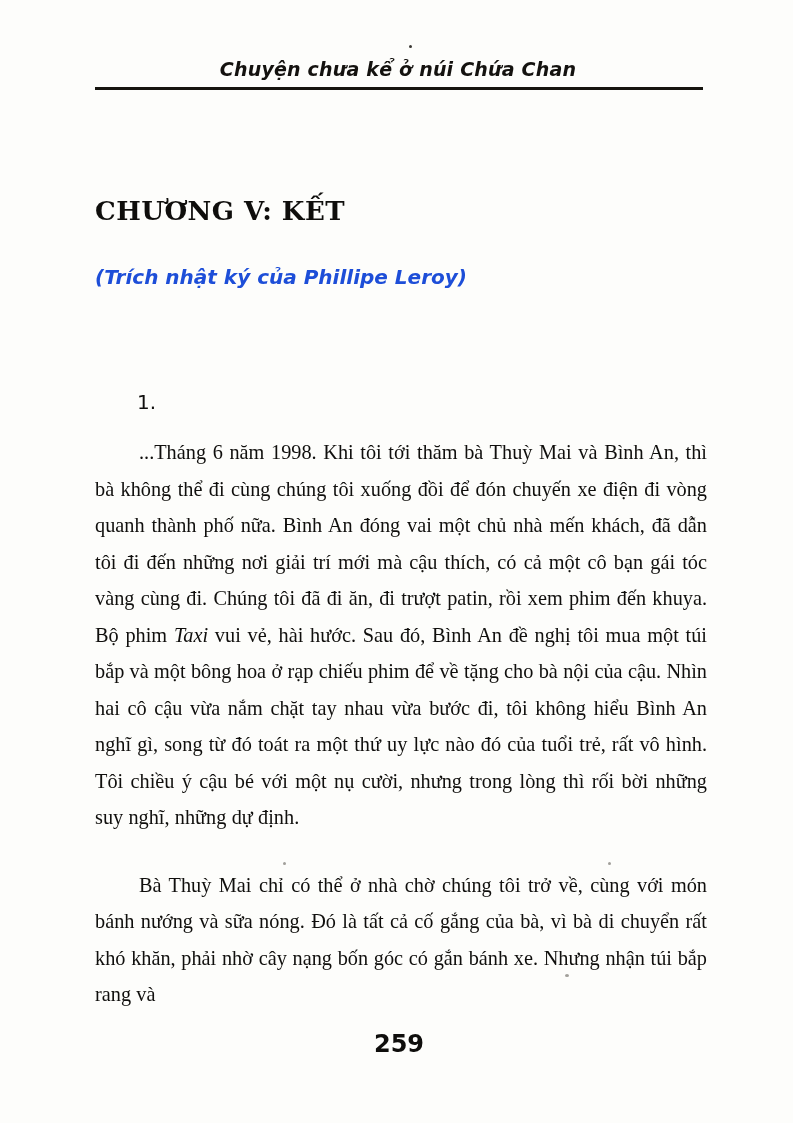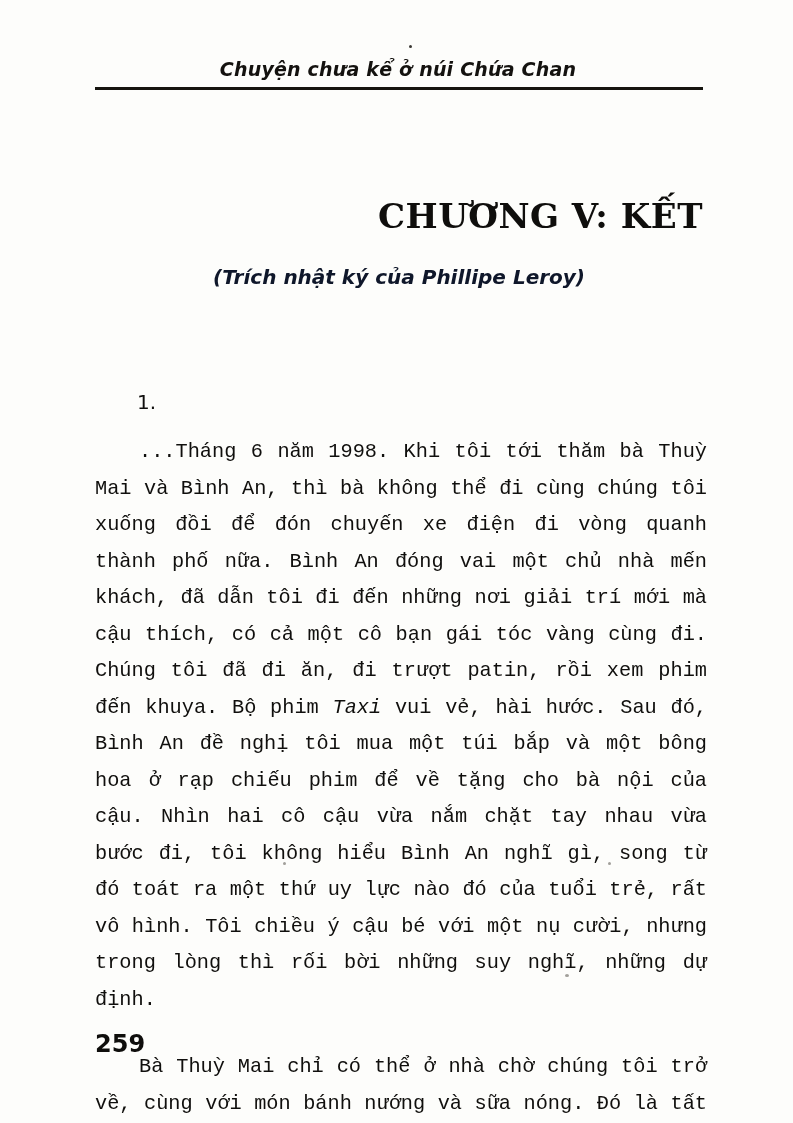--- a/index.html
+++ b/index.html
@@ -55,78 +55,77 @@
     height: 3px;
     background: #3a3833;
     border-radius: 50%;
   }
   
   .chapter-title {
     position: absolute;
     left: 95px;
     top: 196px;
     width: 608px;
-    text-align: right;
+    text-align: left;
     font-family: "DejaVu Serif", serif;
     font-weight: bold;
-    font-size: 34px;
+    font-size: 26px;
     letter-spacing: 0.5px;
     color: #0f0e0c;
   }
   .chapter-subtitle {
     position: absolute;
     left: 95px;
     top: 265px;
     width: 608px;
-    text-align: center;
     font-family: "DejaVu Sans", sans-serif;
     font-style: italic;
     font-weight: bold;
     font-size: 20px;
-    color: #0f172a;
+    color: #1d4ed8;
   }
   
   .section-number {
     position: absolute;
     left: 137px;
     top: 390px;
     font-family: "DejaVu Sans", sans-serif;
     font-size: 20px;
     color: #100f0d;
   }
   .body-zone {
     position: absolute;
     left: 95px;
     top: 434px;
     width: 612px;
   }
   p.para {
     margin: 0 0 0 0;
-    font-family: Liberation Mono, monospace;
+    font-family: Liberation Serif, serif;
     font-size: 20.3px;
     line-height: 36.5px;
     text-align: justify;
     text-justify: inter-word;
     color: #100f0d;
     text-indent: 44px;
     word-spacing: 0.2px;
   }
   p.para + p.para {
     margin-top: 31px;
   }
   p.para i {
     font-style: italic;
   }
   
   .page-number {
     position: absolute;
     left: 95px;
     top: 1030px;
     width: 608px;
-    text-align: left;
+    text-align: center;
     font-family: "DejaVu Sans", sans-serif;
     font-weight: bold;
     font-size: 24px;
     color: #0f0e0c;
   }
   .speck {
     position: absolute;
     background: #55524b;
     border-radius: 50%;
     opacity: 0.55;

